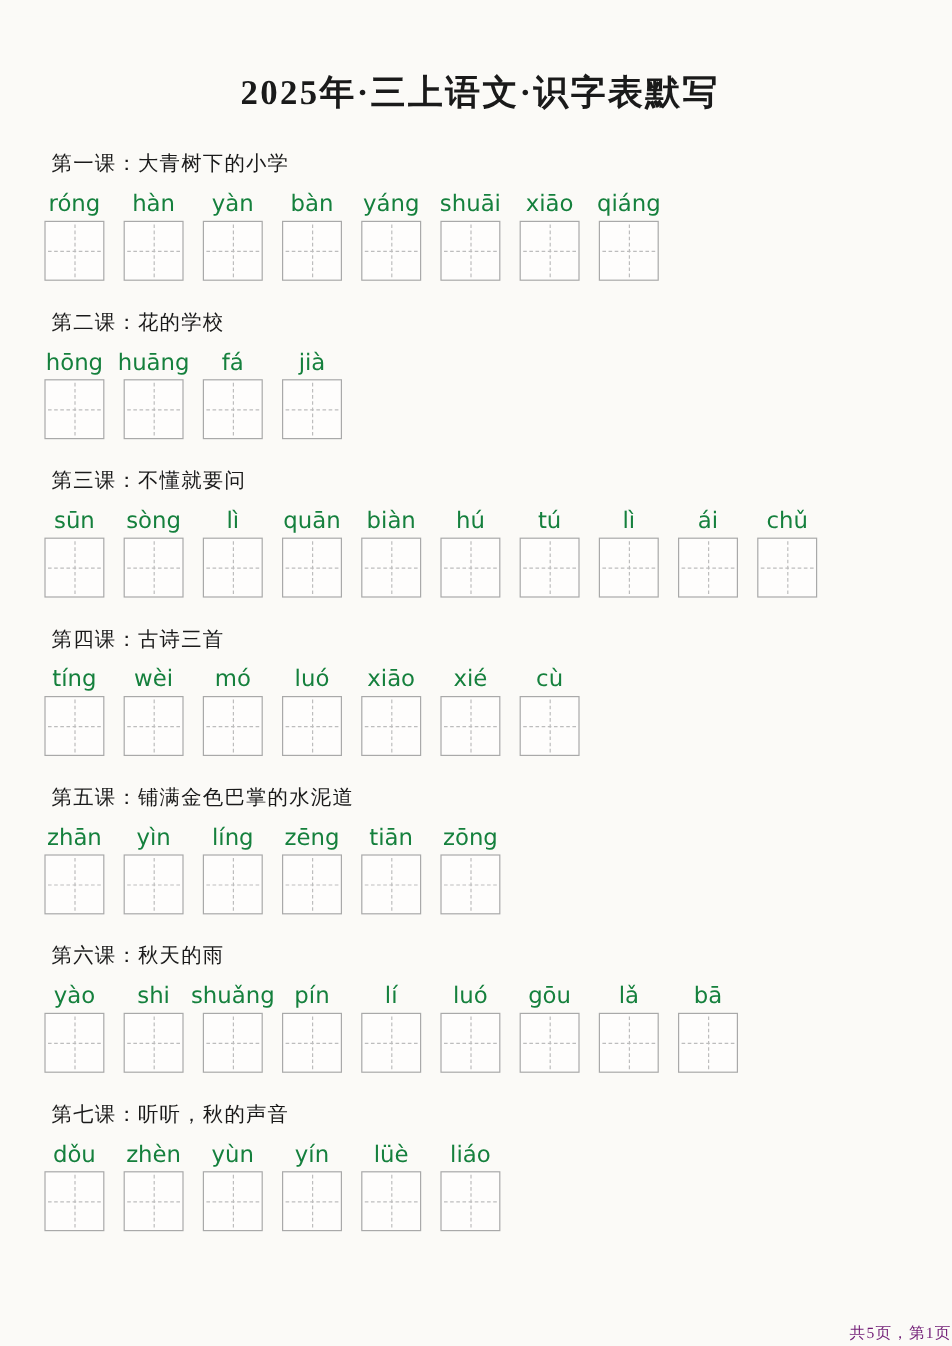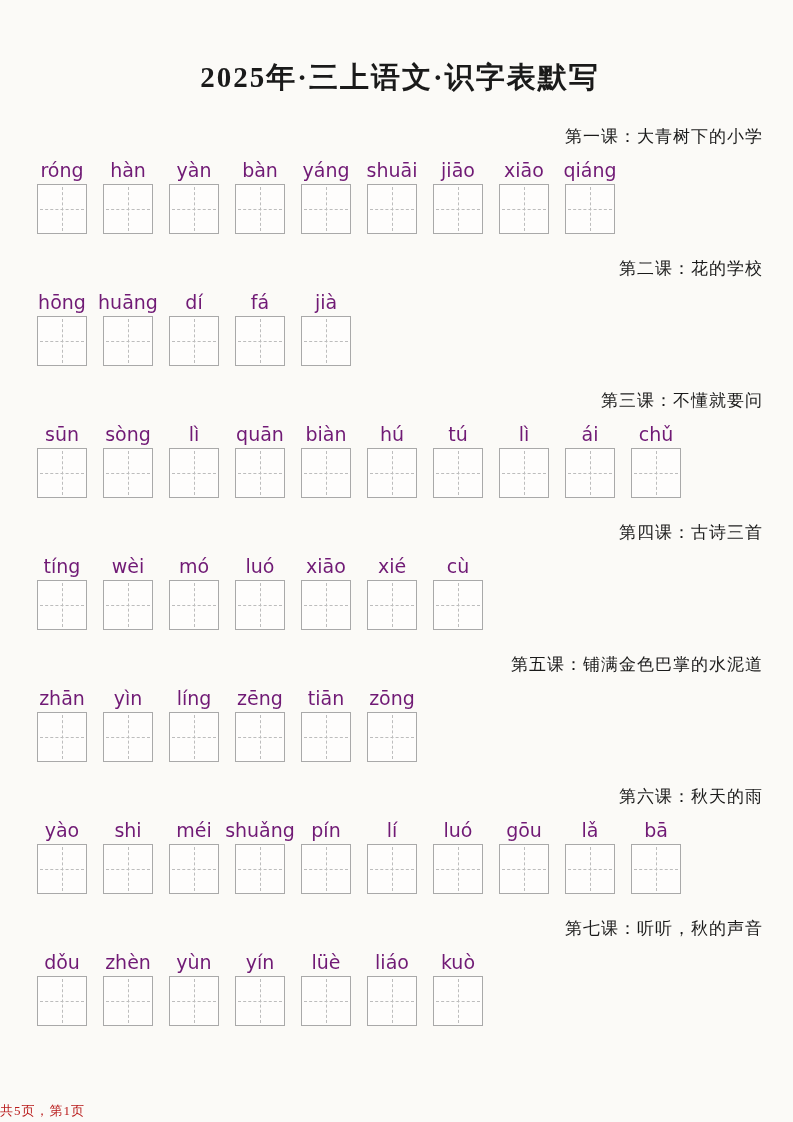--- a/index.html
+++ b/index.html
@@ -19,21 +19,21 @@
     overflow: hidden;
   }
   .title {
     margin: 0;
     text-align: center;
     font-size: 29px;
     font-weight: bold;
     letter-spacing: 2px;
     font-family: "Liberation Serif", "DejaVu Serif", serif;
   }
-  .sections { margin-top: 29px; text-align: right; }
+  .sections { margin-top: 29px; }
   .lesson { margin-bottom: 25px; }
   .lesson-header {
     font-size: 17px;
     line-height: 20px;
     margin: 0 0 12px 6px;
     letter-spacing: 1px;
     font-family: "Liberation Serif", "DejaVu Serif", serif;
   }
   .char-row {
     display: flex;
@@ -45,21 +45,21 @@
     display: flex;
     flex-direction: column;
     align-items: center;
   }
   .pinyin {
     font-family: "DejaVu Sans", "Liberation Sans", sans-serif;
     font-size: 19px;
     line-height: 22px;
     margin-bottom: 3px;
     white-space: nowrap;
-    color: #701a75;
+    color: #15803d;
   }
   .tianzige {
     position: relative;
     width: 50px;
     height: 50px;
     border: 1px solid #a9a9a9;
     background: #fefdfc;
   }
   .tz-hline {
     position: absolute;
@@ -67,24 +67,24 @@
     border-top: 1px dashed #bdbdbd;
   }
   .tz-vline {
     position: absolute;
     top: 2px; bottom: 2px; left: 50%;
     border-left: 1px dashed #bdbdbd;
   }
   .footer {
     position: absolute;
     left: 0; right: 0; bottom: 16px;
-    text-align: left;
+    text-align: right;
     font-size: 13px;
     letter-spacing: 1px;
-    color: #b91c1c;
+    color: #701a75;
   }
 </style>
 </head>
 <body>
 
 <div class="page">
   <h1 class="title">2025年·三上语文·识字表默写</h1>
   <div class="sections" id="sections">
       <section class="lesson">
         <div class="lesson-header">第一课：大青树下的小学</div>
@@ -125,27 +125,20 @@
             </div>
           </div>
           <div class="char-cell">
             <div class="pinyin">shuāi</div>
             <div class="tianzige">
               <span class="tz-hline"></span>
               <span class="tz-vline"></span>
             </div>
           </div>
           <div class="char-cell">
-            <div class="pinyin">jiāo</div>
-            <div class="tianzige">
-              <span class="tz-hline"></span>
-              <span class="tz-vline"></span>
-            </div>
-          </div>
-          <div class="char-cell">
             <div class="pinyin">xiāo</div>
             <div class="tianzige">
               <span class="tz-hline"></span>
               <span class="tz-vline"></span>
             </div>
           </div>
           <div class="char-cell">
             <div class="pinyin">qiáng</div>
             <div class="tianzige">
               <span class="tz-hline"></span>
@@ -165,27 +158,20 @@
             </div>
           </div>
           <div class="char-cell">
             <div class="pinyin">huāng</div>
             <div class="tianzige">
               <span class="tz-hline"></span>
               <span class="tz-vline"></span>
             </div>
           </div>
           <div class="char-cell">
-            <div class="pinyin">dí</div>
-            <div class="tianzige">
-              <span class="tz-hline"></span>
-              <span class="tz-vline"></span>
-            </div>
-          </div>
-          <div class="char-cell">
             <div class="pinyin">fá</div>
             <div class="tianzige">
               <span class="tz-hline"></span>
               <span class="tz-vline"></span>
             </div>
           </div>
           <div class="char-cell">
             <div class="pinyin">jià</div>
             <div class="tianzige">
               <span class="tz-hline"></span>
@@ -381,27 +367,20 @@
             </div>
           </div>
           <div class="char-cell">
             <div class="pinyin">shi</div>
             <div class="tianzige">
               <span class="tz-hline"></span>
               <span class="tz-vline"></span>
             </div>
           </div>
           <div class="char-cell">
-            <div class="pinyin">méi</div>
-            <div class="tianzige">
-              <span class="tz-hline"></span>
-              <span class="tz-vline"></span>
-            </div>
-          </div>
-          <div class="char-cell">
             <div class="pinyin">shuǎng</div>
             <div class="tianzige">
               <span class="tz-hline"></span>
               <span class="tz-vline"></span>
             </div>
           </div>
           <div class="char-cell">
             <div class="pinyin">pín</div>
             <div class="tianzige">
               <span class="tz-hline"></span>
@@ -478,27 +457,20 @@
           </div>
           <div class="char-cell">
             <div class="pinyin">lüè</div>
             <div class="tianzige">
               <span class="tz-hline"></span>
               <span class="tz-vline"></span>
             </div>
           </div>
           <div class="char-cell">
             <div class="pinyin">liáo</div>
-            <div class="tianzige">
-              <span class="tz-hline"></span>
-              <span class="tz-vline"></span>
-            </div>
-          </div>
-          <div class="char-cell">
-            <div class="pinyin">kuò</div>
             <div class="tianzige">
               <span class="tz-hline"></span>
               <span class="tz-vline"></span>
             </div>
           </div>
         </div>
       </section>
     </div>
   <div class="footer">共5页，第1页</div>
 </div>

